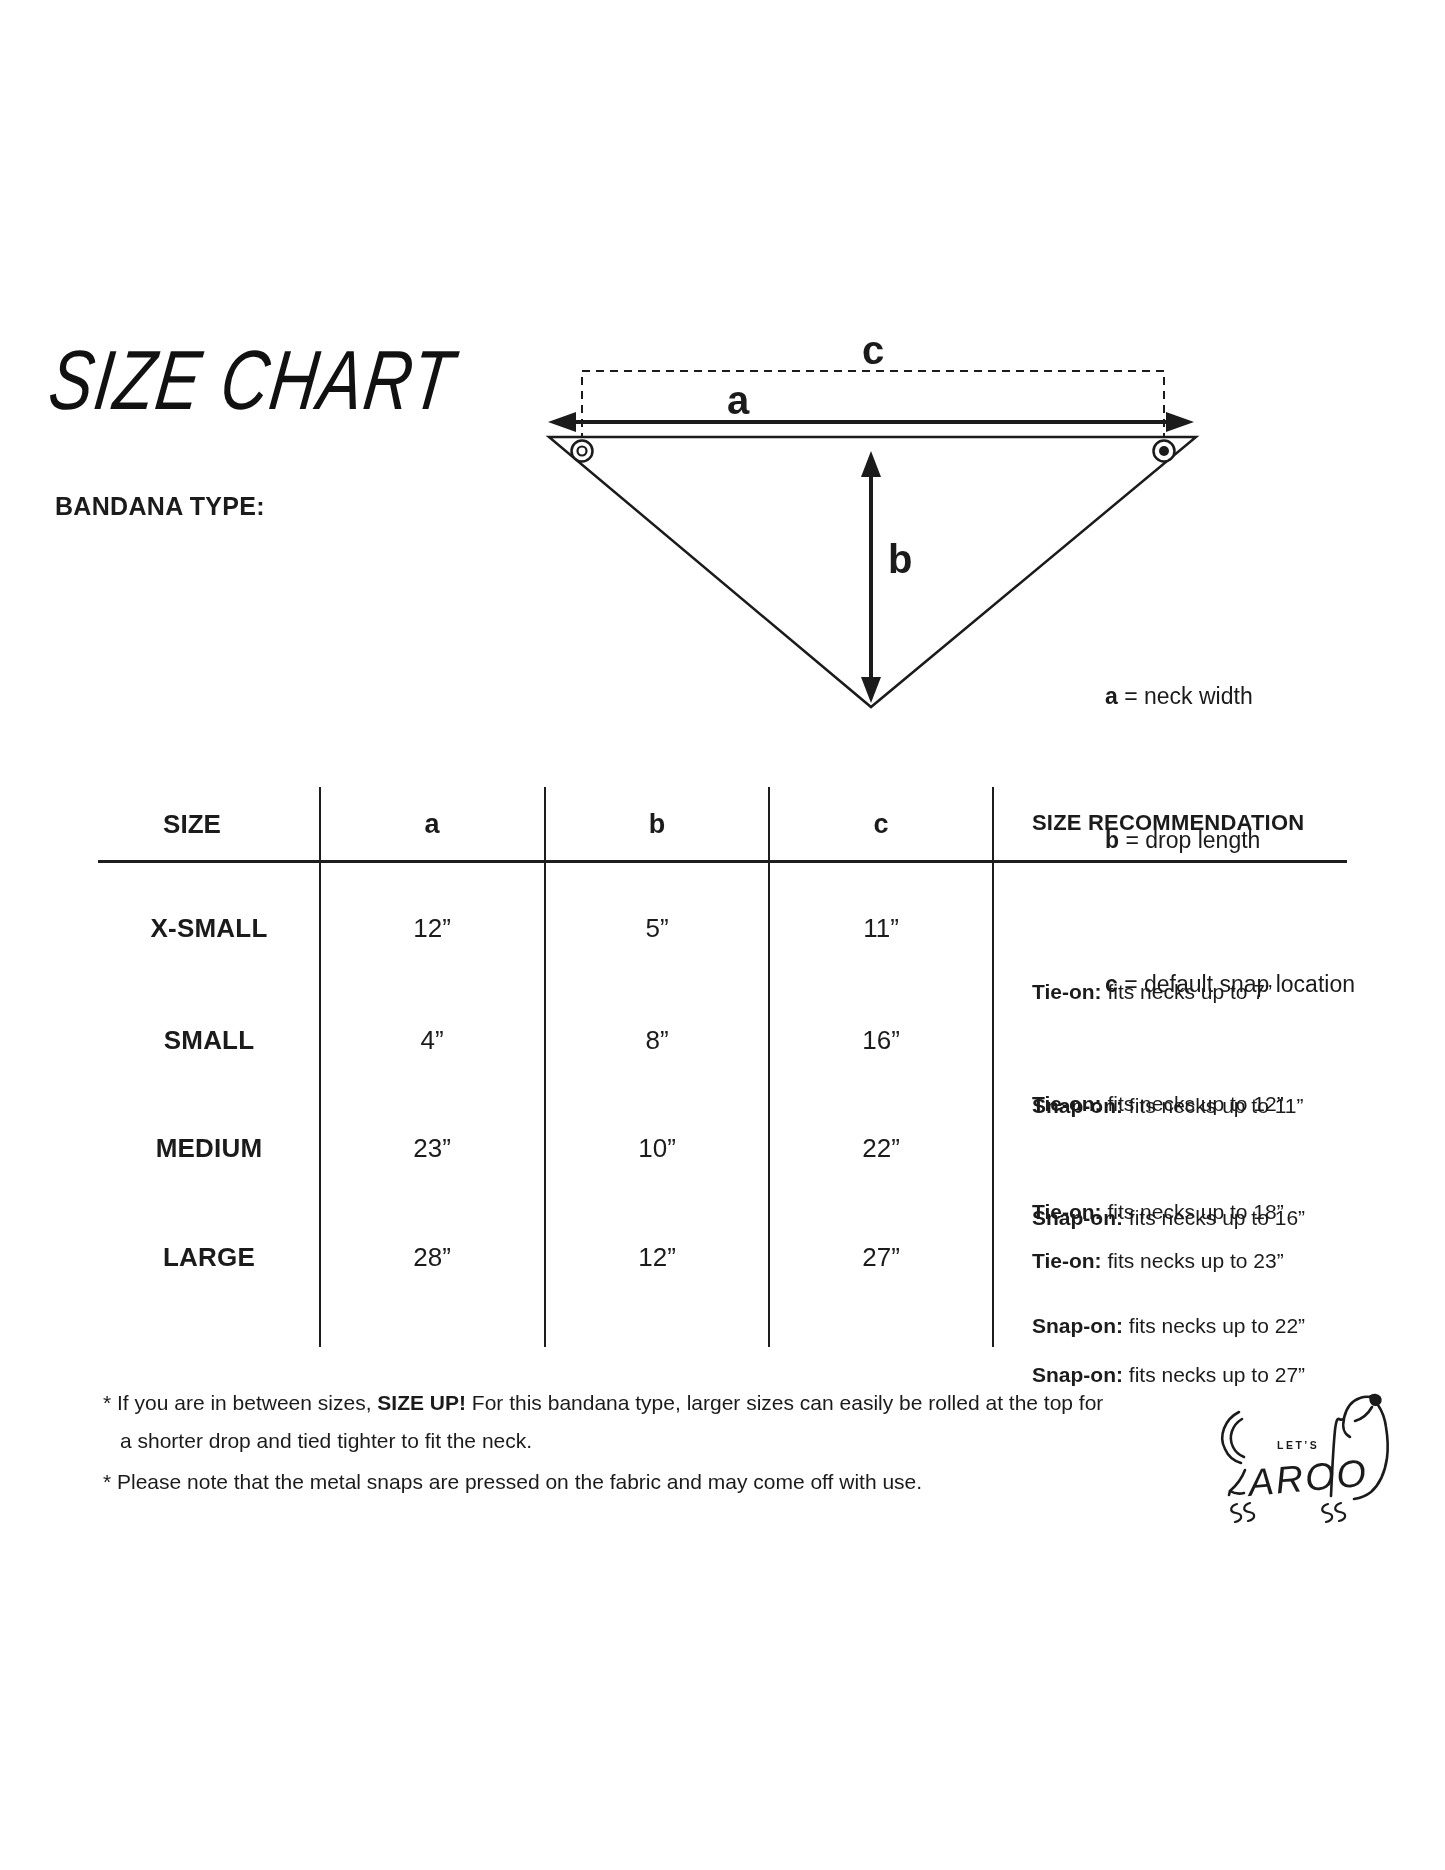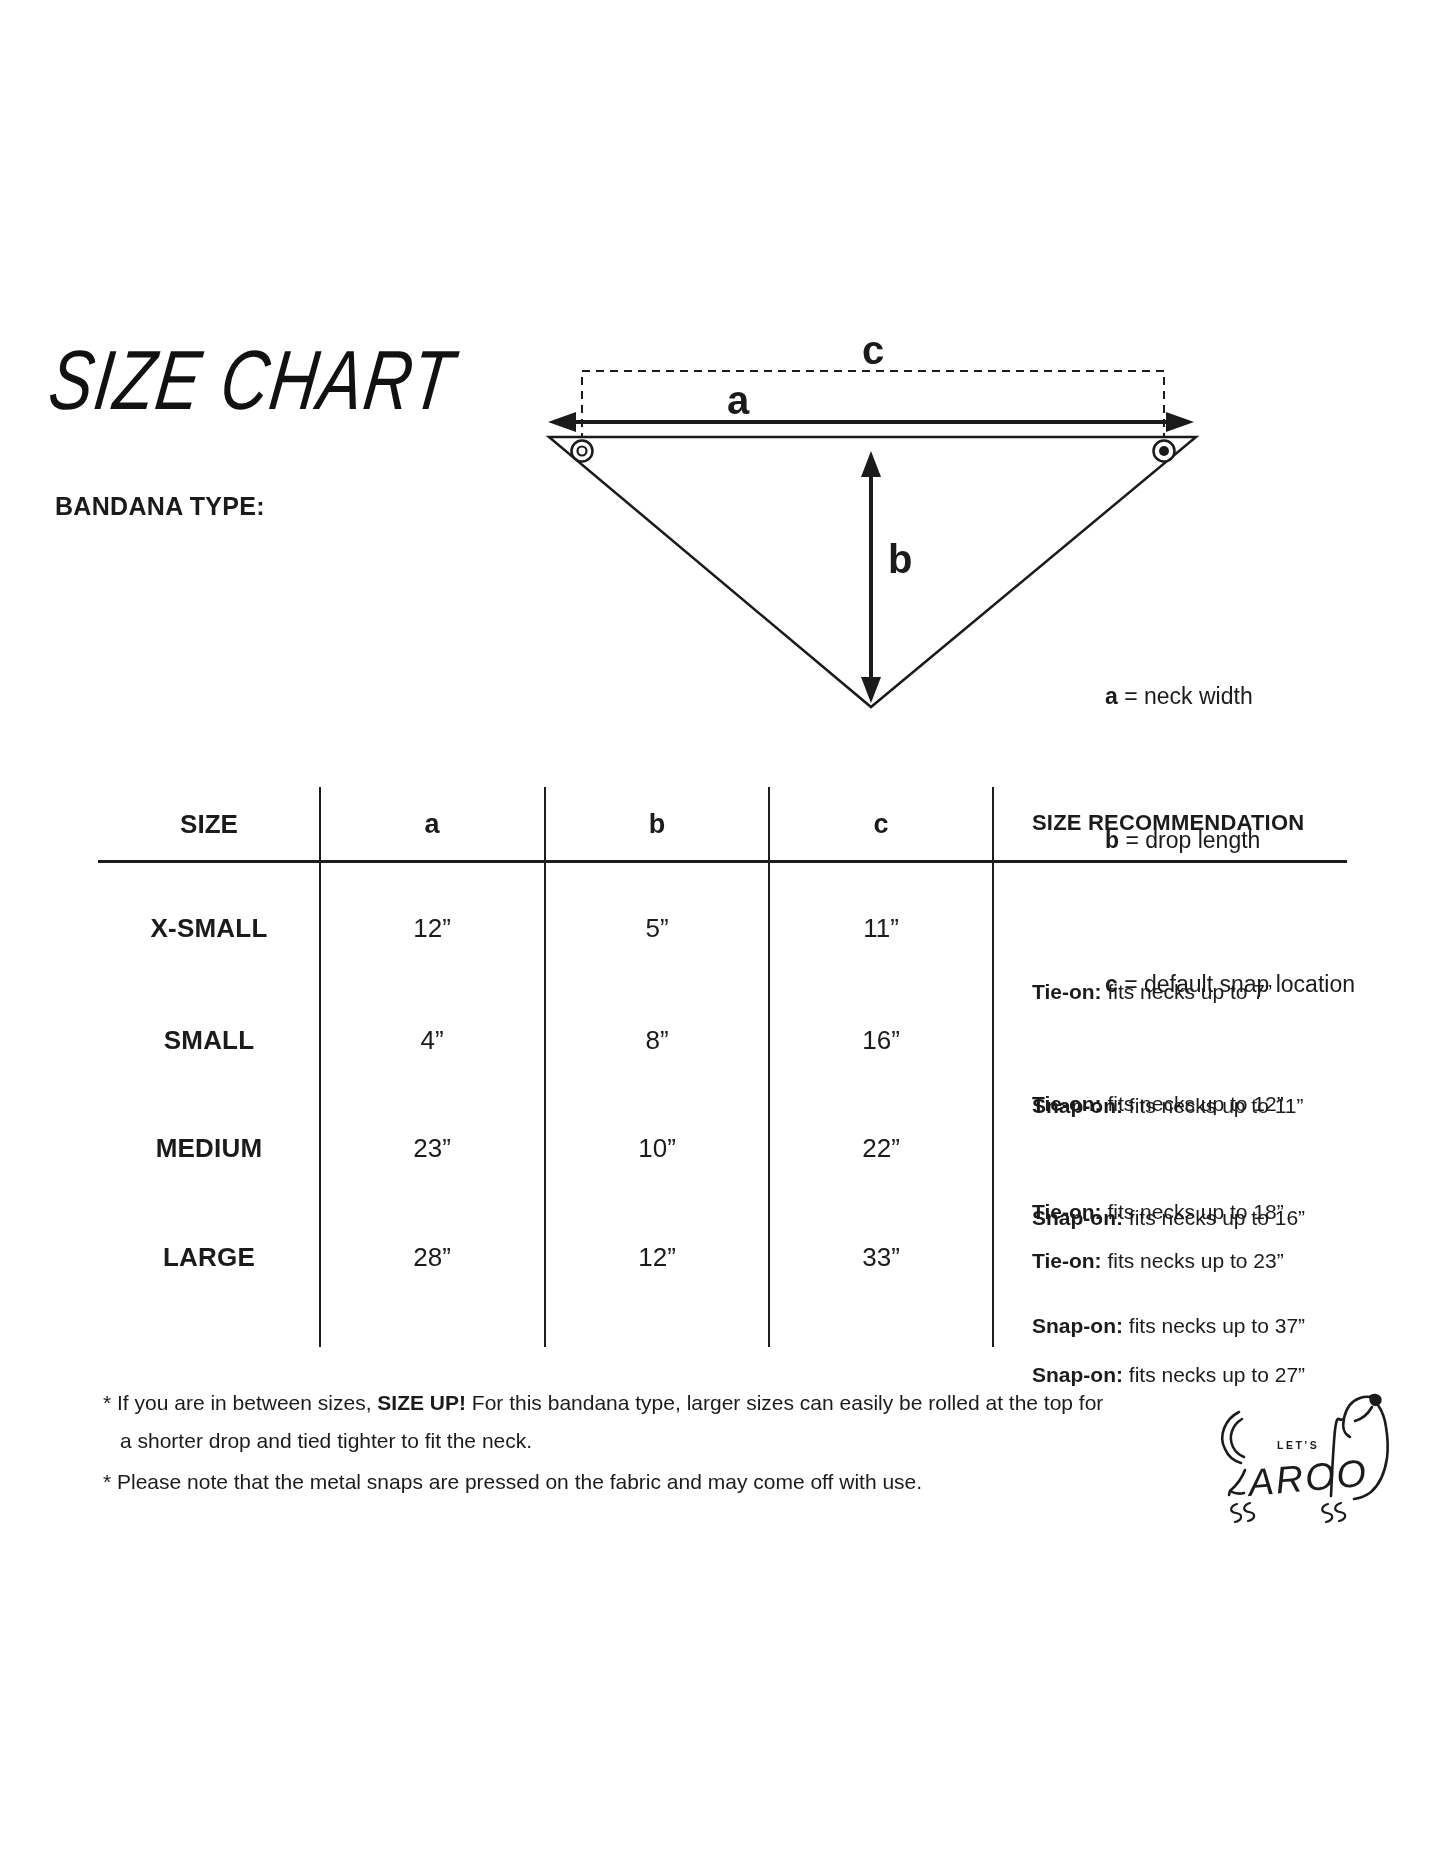--- a/index.html
+++ b/index.html
@@ -82,21 +82,21 @@
     <div><b>b</b><span> = drop length</span></div>
     <div><b>c</b><span> = default snap location</span></div>
   </div>
 
   <div class="vline" style="left:319px"></div>
   <div class="vline" style="left:544px"></div>
   <div class="vline" style="left:768px"></div>
   <div class="vline" style="left:992px"></div>
   <div class="hline"></div>
 
-  <div class="cell th" style="left:209px;top:824px">SIZE</div>
+  <div class="cell th" style="left:192px;top:824px">SIZE</div>
   <div class="cell th-letter" style="left:432px;top:824px">a</div>
   <div class="cell th-letter" style="left:657px;top:824px">b</div>
   <div class="cell th-letter" style="left:881px;top:824px">c</div>
   <div class="th-rec" style="left:1032px;top:810px">SIZE RECOMMENDATION</div>
 
   <div class="cell size-label" style="left:209px;top:928px">X-SMALL</div>
   <div class="cell num" style="left:432px;top:928px">12”</div>
   <div class="cell num" style="left:657px;top:928px">5”</div>
   <div class="cell num" style="left:881px;top:928px">11”</div>
   <div class="rec" style="top:897px">
@@ -112,27 +112,27 @@
     <div><b>Tie-on:</b><span> fits necks up to 12”</span></div>
     <div><b>Snap-on:</b><span> fits necks up to 16”</span></div>
   </div>
 
   <div class="cell size-label" style="left:209px;top:1148px">MEDIUM</div>
   <div class="cell num" style="left:432px;top:1148px">23”</div>
   <div class="cell num" style="left:657px;top:1148px">10”</div>
   <div class="cell num" style="left:881px;top:1148px">22”</div>
   <div class="rec" style="top:1117px">
     <div><b>Tie-on:</b><span> fits necks up to 18”</span></div>
-    <div><b>Snap-on:</b><span> fits necks up to 37”</span></div>
+    <div><b>Snap-on:</b><span> fits necks up to 22”</span></div>
   </div>
 
   <div class="cell size-label" style="left:209px;top:1257px">LARGE</div>
   <div class="cell num" style="left:432px;top:1257px">28”</div>
   <div class="cell num" style="left:657px;top:1257px">12”</div>
-  <div class="cell num" style="left:881px;top:1257px">33”</div>
+  <div class="cell num" style="left:881px;top:1257px">27”</div>
   <div class="rec" style="top:1166px">
     <div><b>Tie-on:</b><span> fits necks up to 23”</span></div>
     <div><b>Snap-on:</b><span> fits necks up to 27”</span></div>
   </div>
 
   <div class="note" style="top:1391px"><span>* </span><span>If you are in between sizes, </span><b>SIZE UP!</b><span> For this bandana type, larger sizes can easily be rolled at the top for</span></div>
   <div class="note note-cont" style="top:1429px">a shorter drop and tied tighter to fit the neck.</div>
   <div class="note" style="top:1470px"><span>* </span><span>Please note that the metal snaps are pressed on the fabric and may come off with use.</span></div>
 
   <svg class="abs logo-svg" width="180" height="142" viewBox="0 0 180 142">

